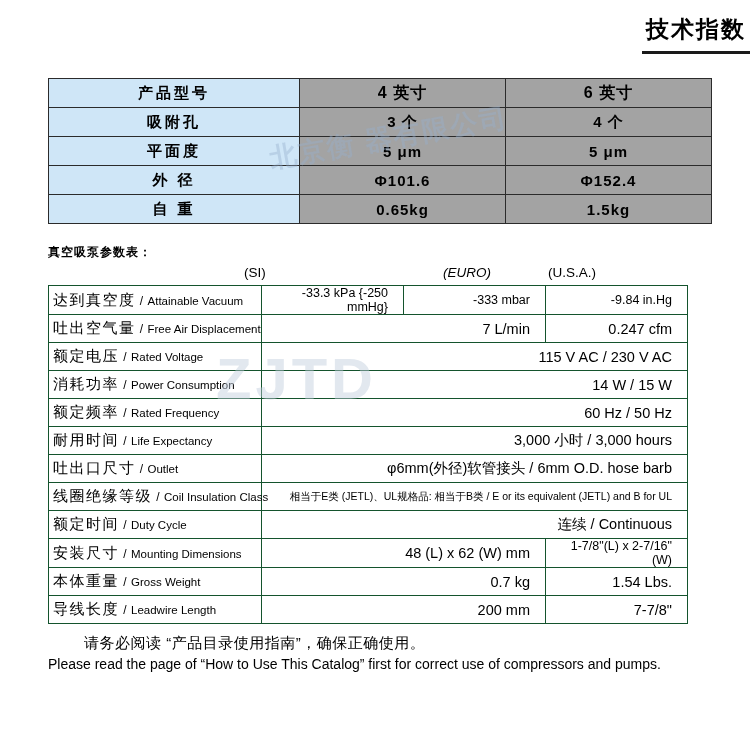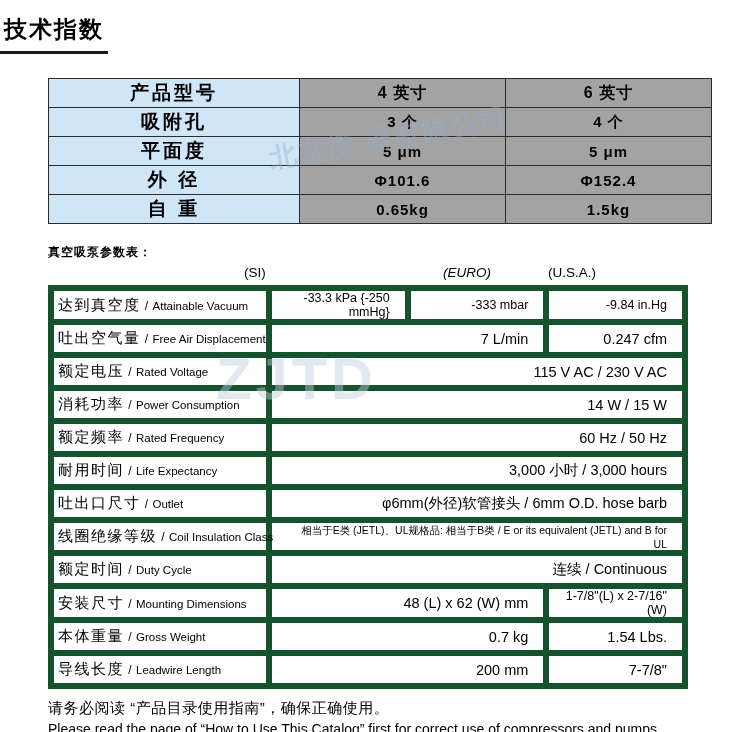--- a/index.html
+++ b/index.html
@@ -16,21 +16,21 @@
     overflow: hidden;
   }
   .page {
     position: relative;
     width: 750px;
     height: 732px;
   }
 
   
   .title-wrap {
-    text-align: left;
+    text-align: right;
     padding-top: 14px;
   }
   .title {
     display: inline-block;
     font-size: 23px;
     font-weight: bold;
     letter-spacing: 2px;
     padding: 0 4px 6px 4px;
     border-bottom: 3px solid #1a1a1a;
   }
@@ -67,21 +67,21 @@
     border-collapse: collapse;
     margin: 24px 0 0 48px;
     width: 654px;
     table-layout: fixed;
   }
   .top-table td {
     border: 1px solid #2b2b2b;
     height: 26px;
     text-align: center;
     vertical-align: middle;
-    font-size: 19px;
+    font-size: 15px;
   }
   .top-table .lbl {
     background: #cfe6f7;
     font-weight: bold;
     letter-spacing: 3px;
     width: 248px;
   }
   .top-table .val {
     background: #a3a3a3;
     font-weight: bold;
@@ -118,21 +118,21 @@
   .u-usa { left: 500px; }
 
   
   .param-table {
     border-collapse: collapse;
     margin-left: 48px;
     width: 640px;
     table-layout: fixed;
   }
   .param-table td {
-    border: 6px solid #14532d;
+    border: 1px solid #14532d;
     height: 27px;
     vertical-align: middle;
     padding: 0 15px;
     font-size: 14px;
   }
   .param-table td.name {
     width: 193px;
     padding-left: 4px;
     white-space: nowrap;
   }
@@ -156,20 +156,21 @@
 
   
   .footer {
     margin: 10px 0 0 48px;
     width: 660px;
   }
   .footer .line1 {
     font-size: 15px;
     letter-spacing: 0.5px;
     margin-bottom: 3px;
+    margin-left: 36px;
   }
   .footer .line2 {
     font-size: 14px;
   }
 </style>
 </head>
 <body>
 
 <div class="page">
 

